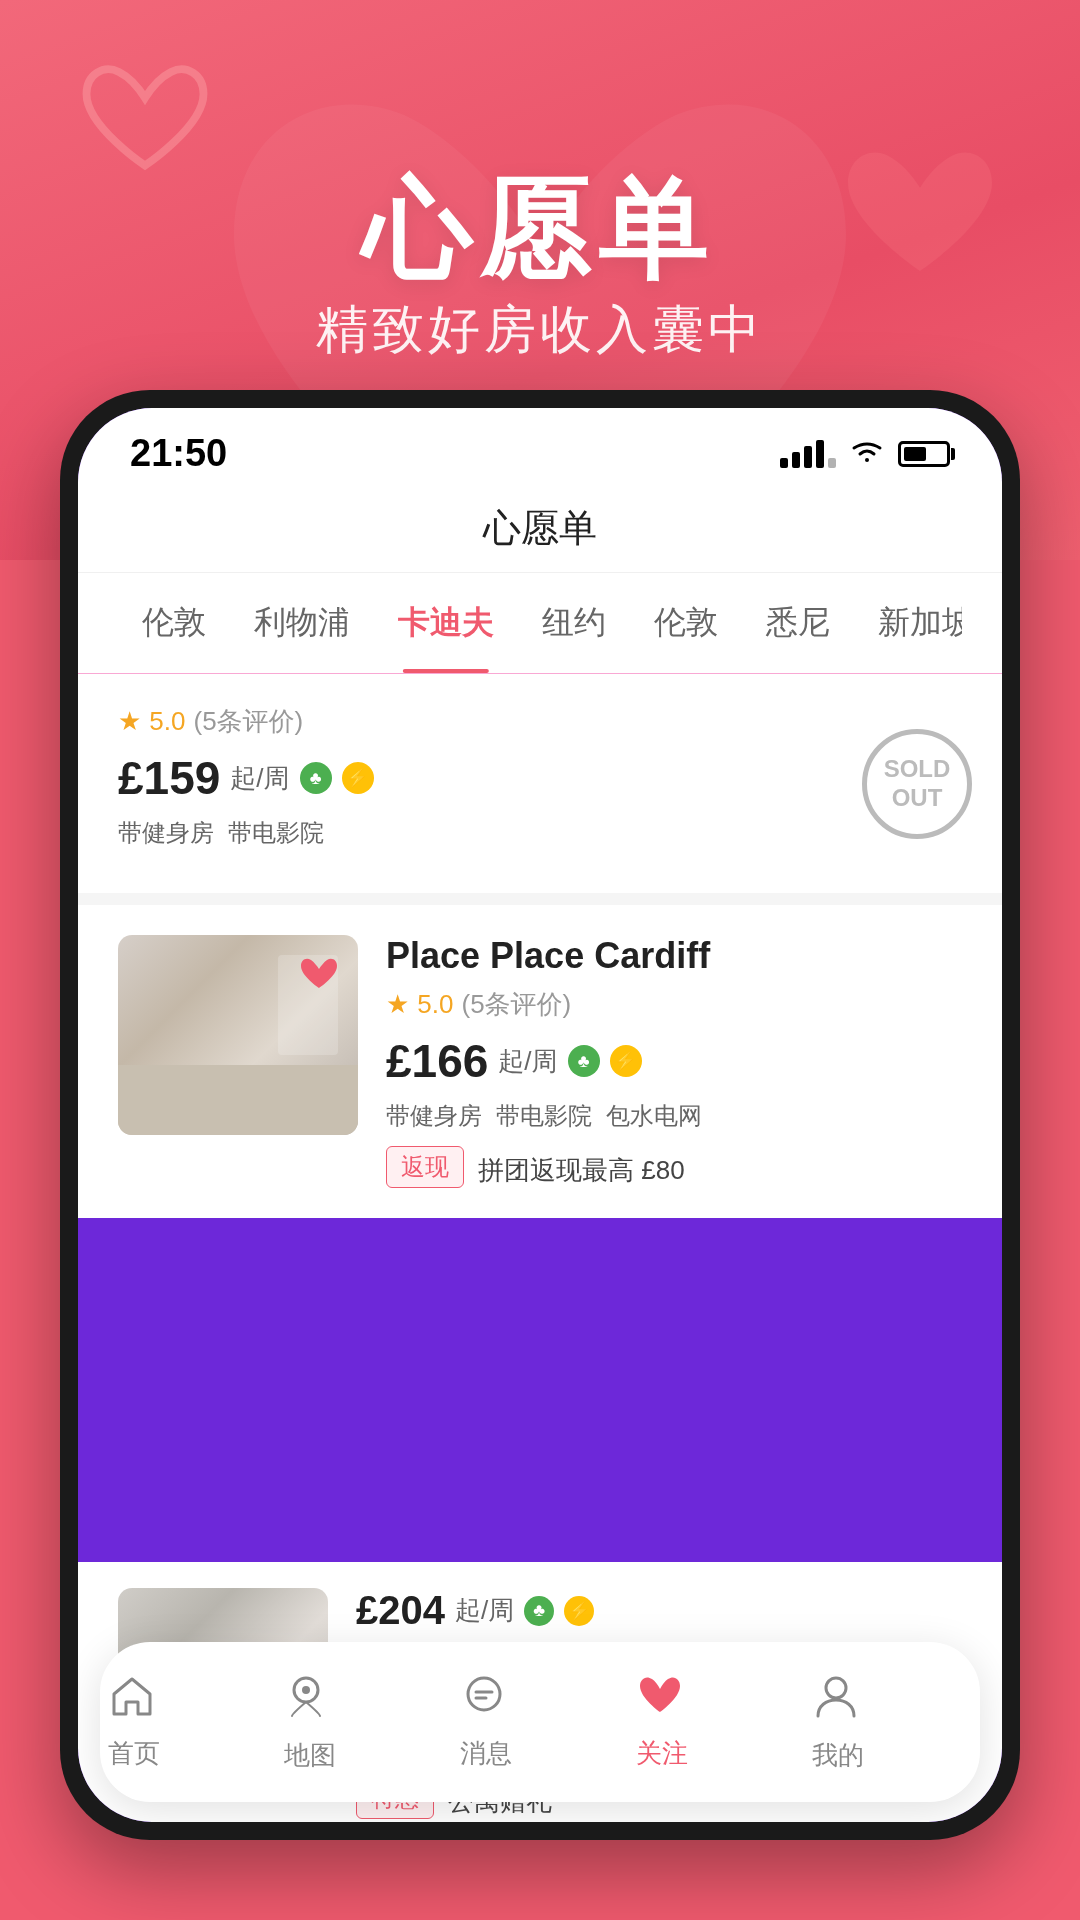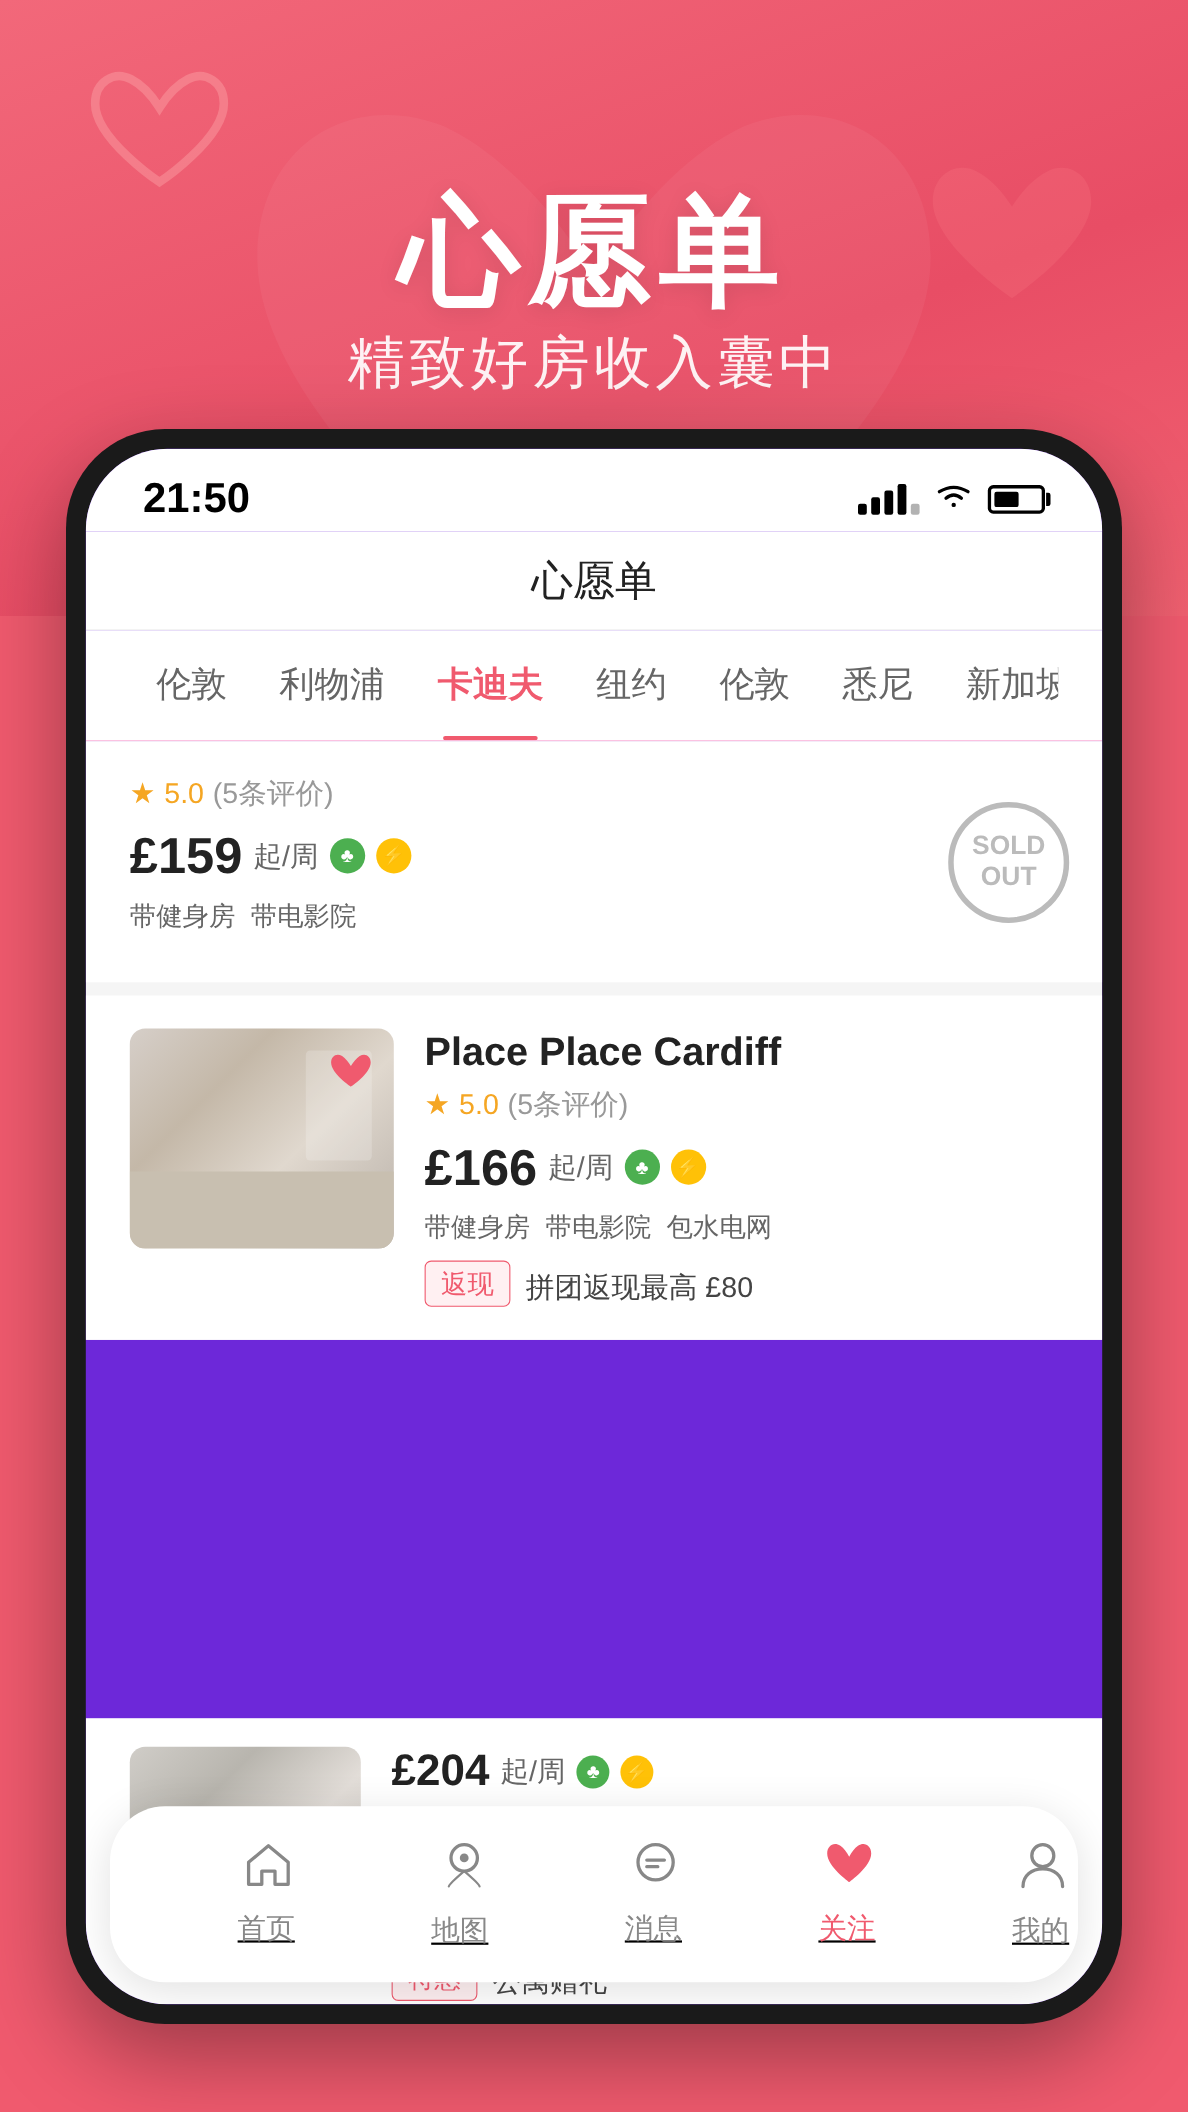--- a/index.html
+++ b/index.html
@@ -481,24 +481,23 @@
       display: flex;
       align-items: center;
       justify-content: space-around;
       box-shadow: 0 8px 40px rgba(0,0,0,0.12);
       z-index: 100;
     }
 
     .tab-item {
       display: flex;
       flex-direction: column;
-      align-items: flex-end;
+      align-items: flex-start;
       gap: 10px;
       width: 160px;
-      text-decoration: underline;
     }
 
     .tab-icon {
       font-size: 48px;
       color: #888;
       line-height: 1;
     }
 
     .tab-icon-active {
       color: #f05a6e;

